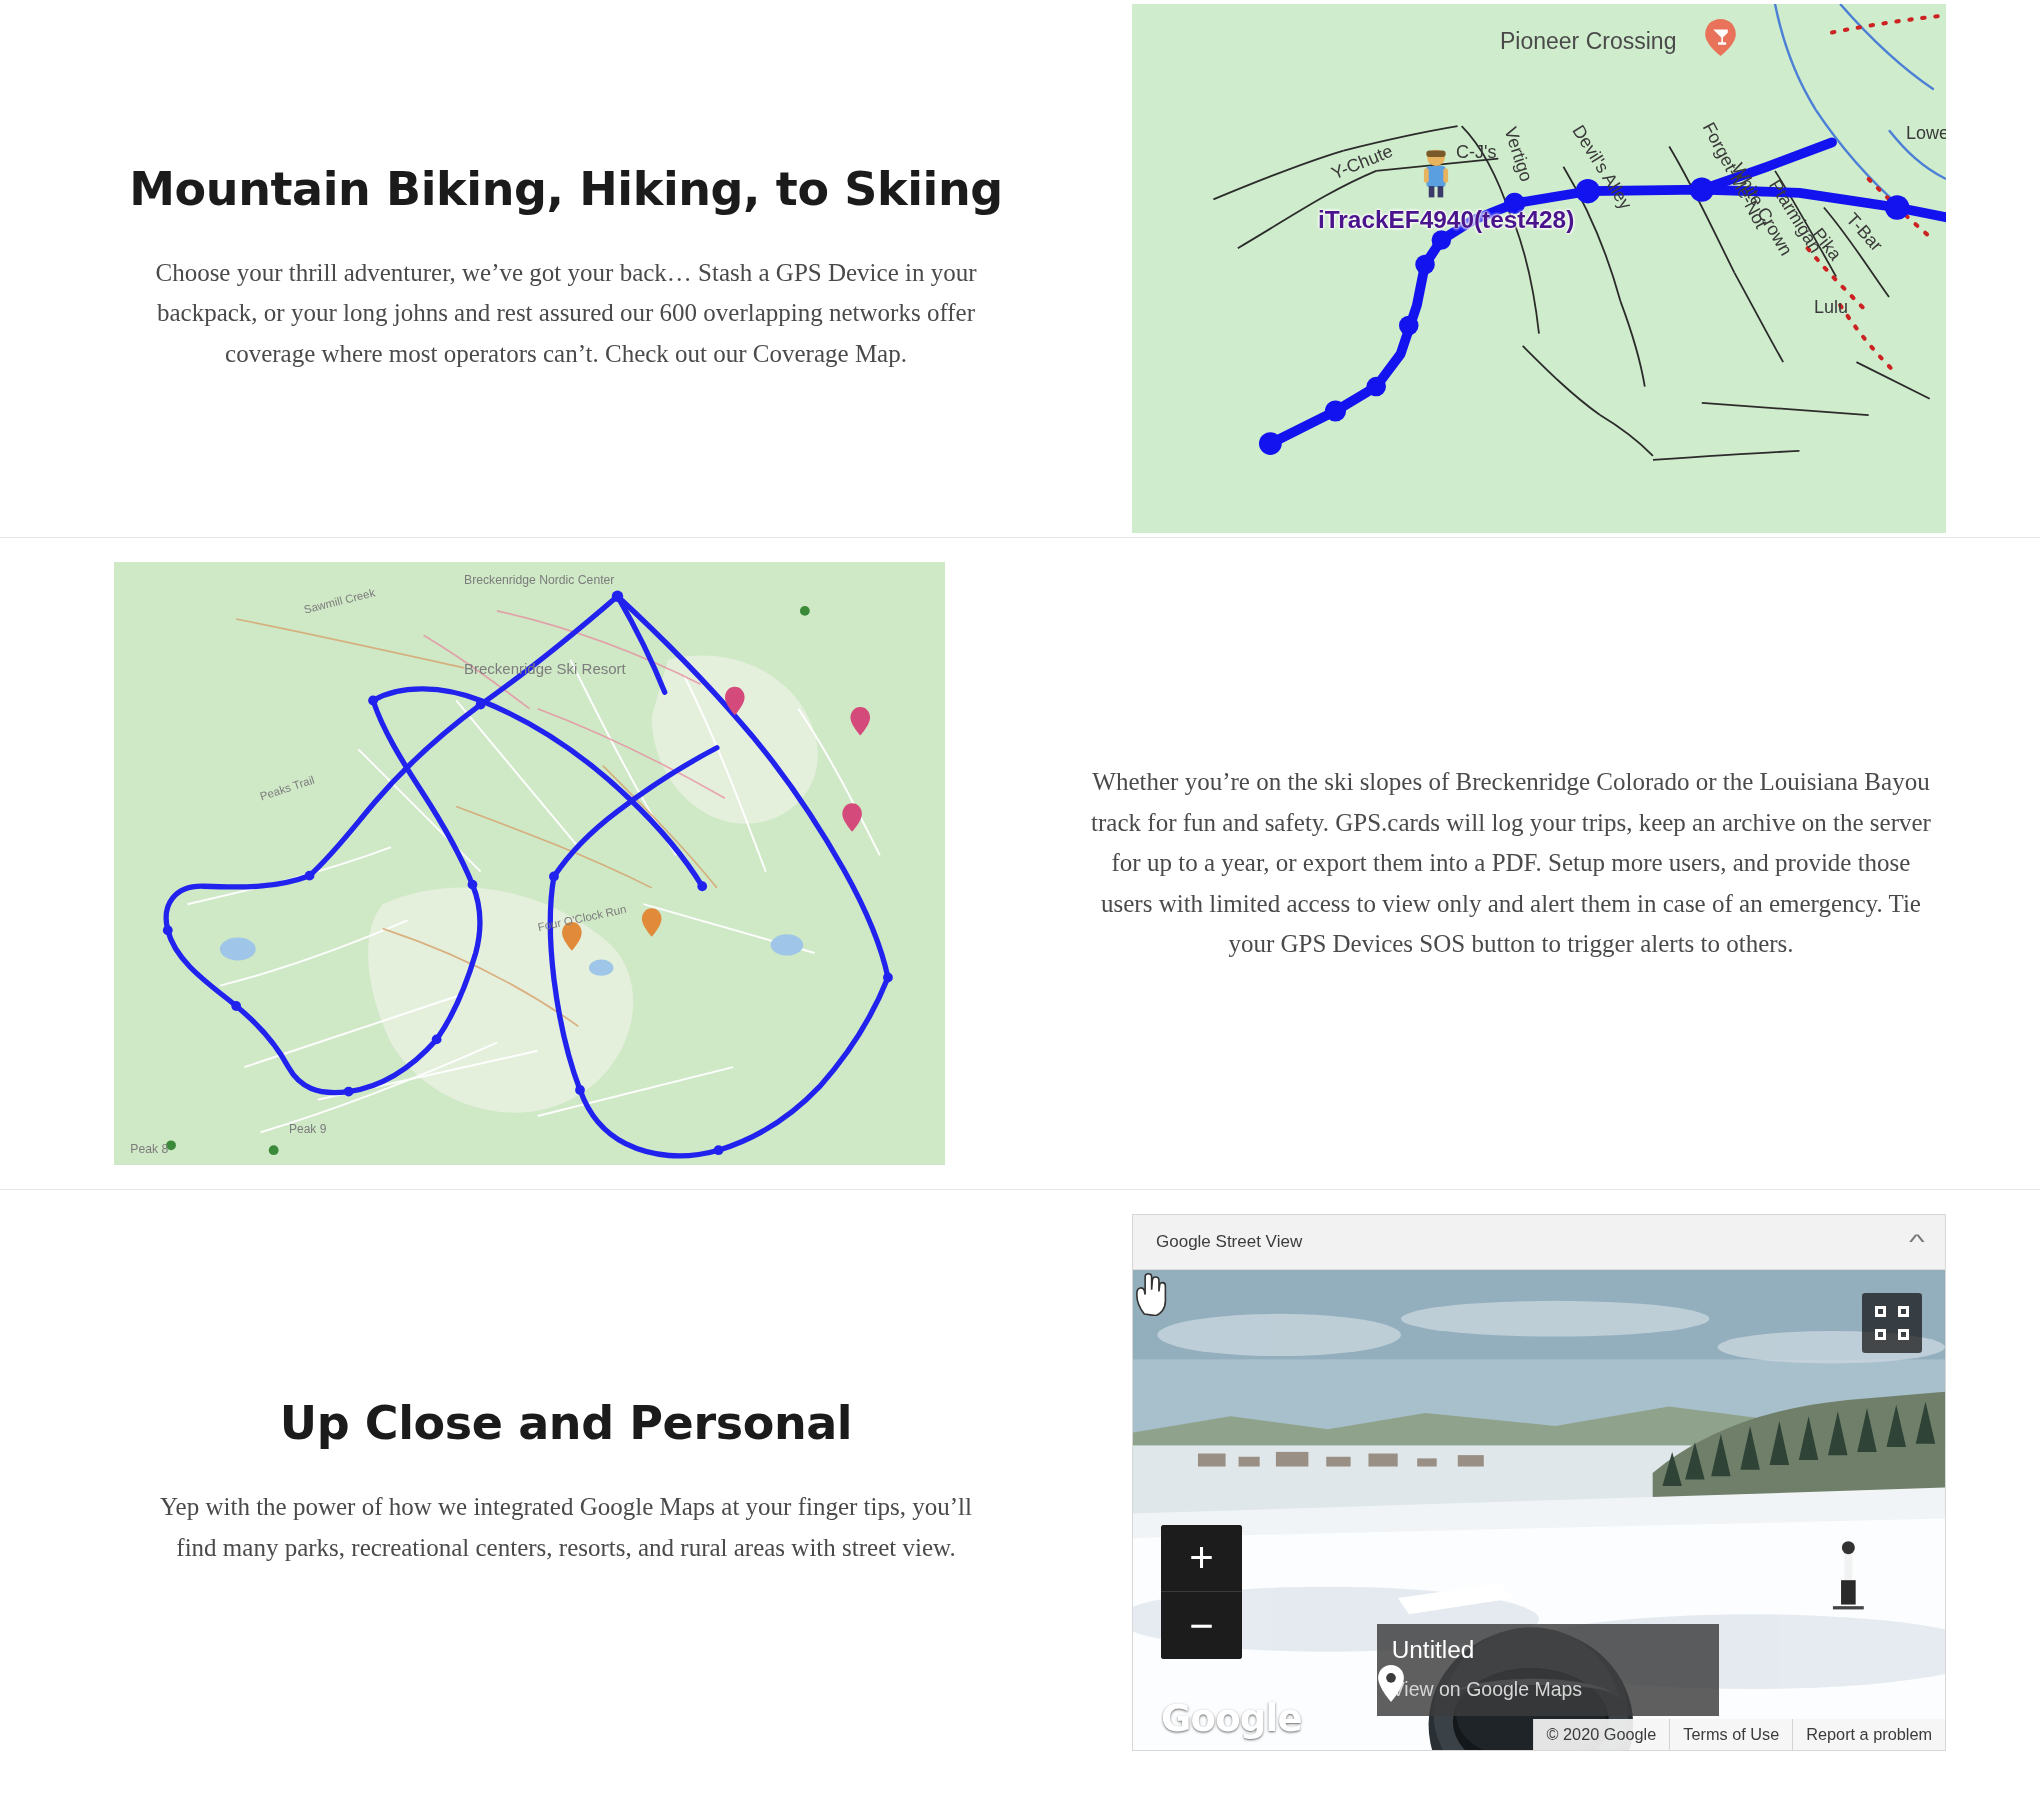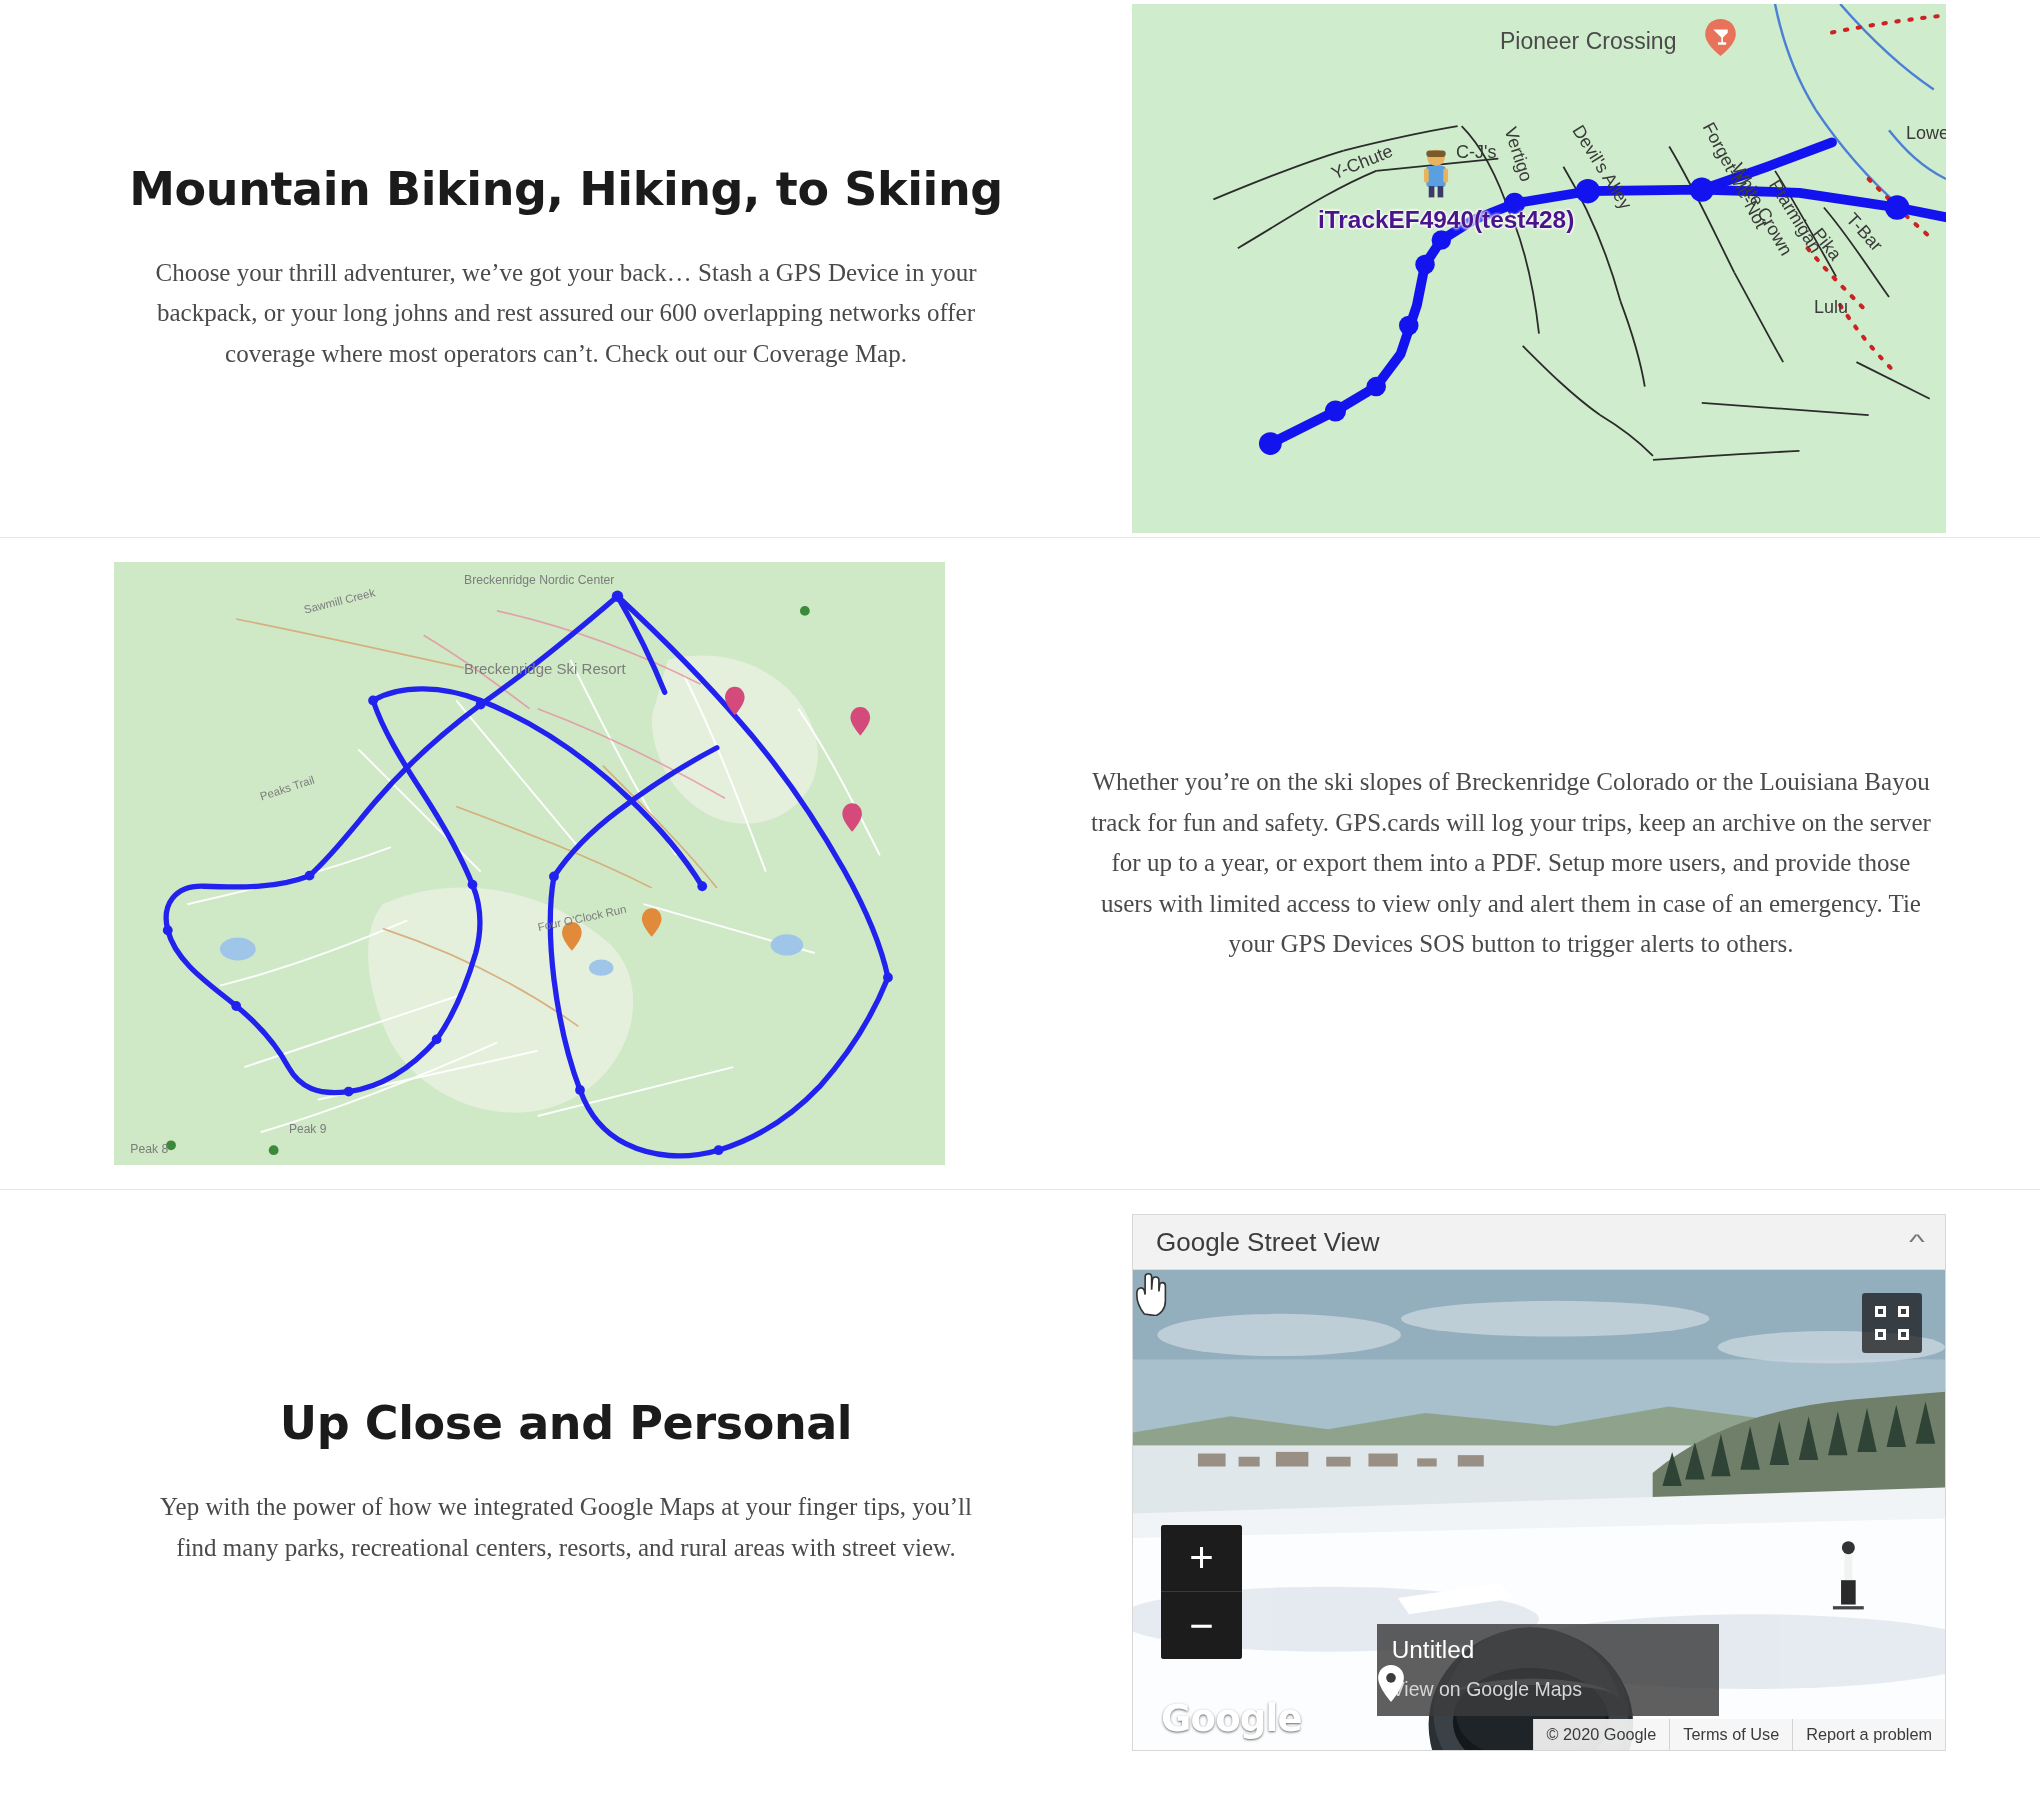--- a/index.html
+++ b/index.html
@@ -124,21 +124,21 @@
   .sv-header {
     height: 55px;
     background: #f2f2f2;
     border-bottom: 0.8px solid #dcdcdc;
     display: flex;
     align-items: center;
     justify-content: space-between;
     padding: 0 23px;
   }
   .sv-title {
-    font-size: 26px;
+    font-size: 17px;
     color: #3c3c3c;
   }
   .sv-chevron {
     font-size: 21px;
     color: #777;
     transform: scaleX(1.6);
   }
   .sv-view {
     position: relative;
     flex: 1 1 auto;

